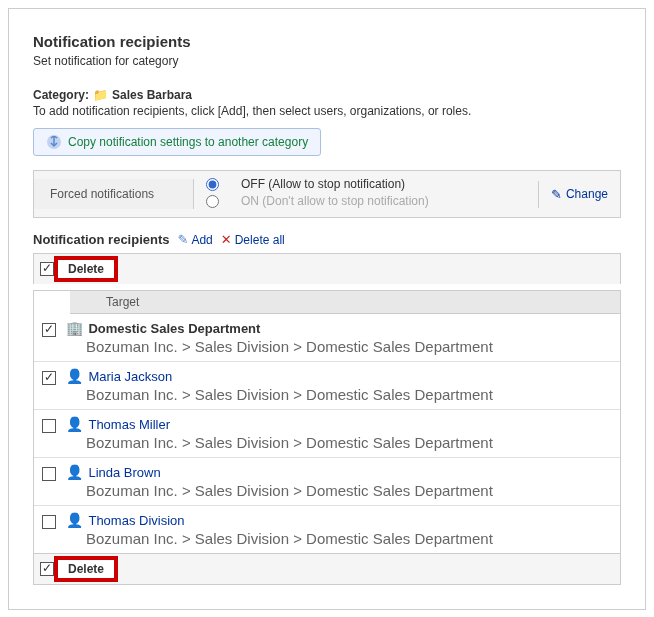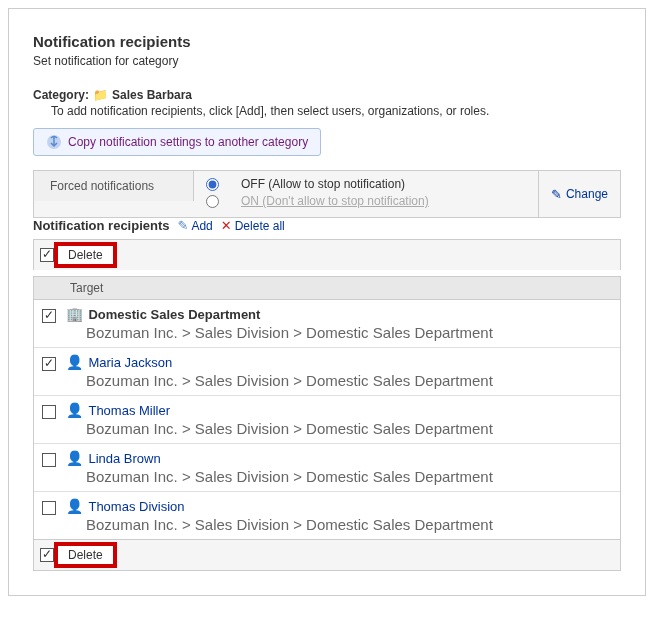--- a/index.html
+++ b/index.html
@@ -36,39 +36,40 @@
       align-items: center;
       gap: 4px;
     }
     .category-line span.label {
       font-weight: bold;
     }
     .instruction {
       font-size: 12px;
       color: #333;
       margin-bottom: 10px;
-      margin-left: 18px;
     }
     .copy-btn {
       display: inline-flex;
       align-items: center;
       gap: 6px;
       background: #f0f4ff;
       border: 1px solid #aac0e0;
       border-radius: 3px;
       padding: 5px 12px;
-      color: #701a75;
+      color: #15803d;
       font-size: 12px;
       cursor: pointer;
       margin-bottom: 14px;
       text-decoration: none;
     }
     .forced-section {
       border: 1px solid #ccc;
       display: flex;
+      align-items: center;
+      margin-bottom: 14px;
       background: #f5f5f5;
     }
     .forced-label {
       padding: 8px 16px;
       color: #555;
       font-size: 12px;
       min-width: 160px;
       background: #f0f0f0;
       border-right: 1px solid #ccc;
       height: 100%;
@@ -80,21 +81,21 @@
       padding: 6px 12px;
       font-size: 12px;
     }
     .forced-options .radio-row {
       display: flex;
       align-items: center;
       gap: 22px;
       margin-bottom: 3px;
     }
     .forced-options .radio-row.off { color: #333; }
-    .forced-options .radio-row.on { color: #aaa; text-decoration: underline; }
+    .forced-options .radio-row.on { color: #aaa; }
     .forced-change {
       padding: 6px 12px;
       border-left: 1px solid #ccc;
       display: flex;
       align-items: center;
       gap: 4px;
       font-size: 12px;
       color: #003399;
       cursor: pointer;
       background: #f5f5f5;
@@ -127,31 +128,32 @@
       border: 1px solid #ccc;
       border-bottom: none;
     }
     .delete-btn {
       border: 2px solid #c00;
       background: #fff;
       color: #333;
       font-size: 12px;
       padding: 2px 10px;
       cursor: pointer;
-      font-weight: normal;
+      font-weight: bold;
     }
     .table-wrapper {
       border: 1px solid #ccc;
     }
     .table-header {
       background: #e8e8e8;
       padding: 4px 8px 4px 36px;
       font-size: 12px;
       color: #555;
       border-bottom: 1px solid #ccc;
+      margin-left: 36px;
     }
     .table-row {
       display: flex;
       align-items: flex-start;
       padding: 6px 8px;
       border-bottom: 1px solid #e0e0e0;
       background: #fff;
     }
     .table-row:last-child { border-bottom: none; }
     .row-content {

